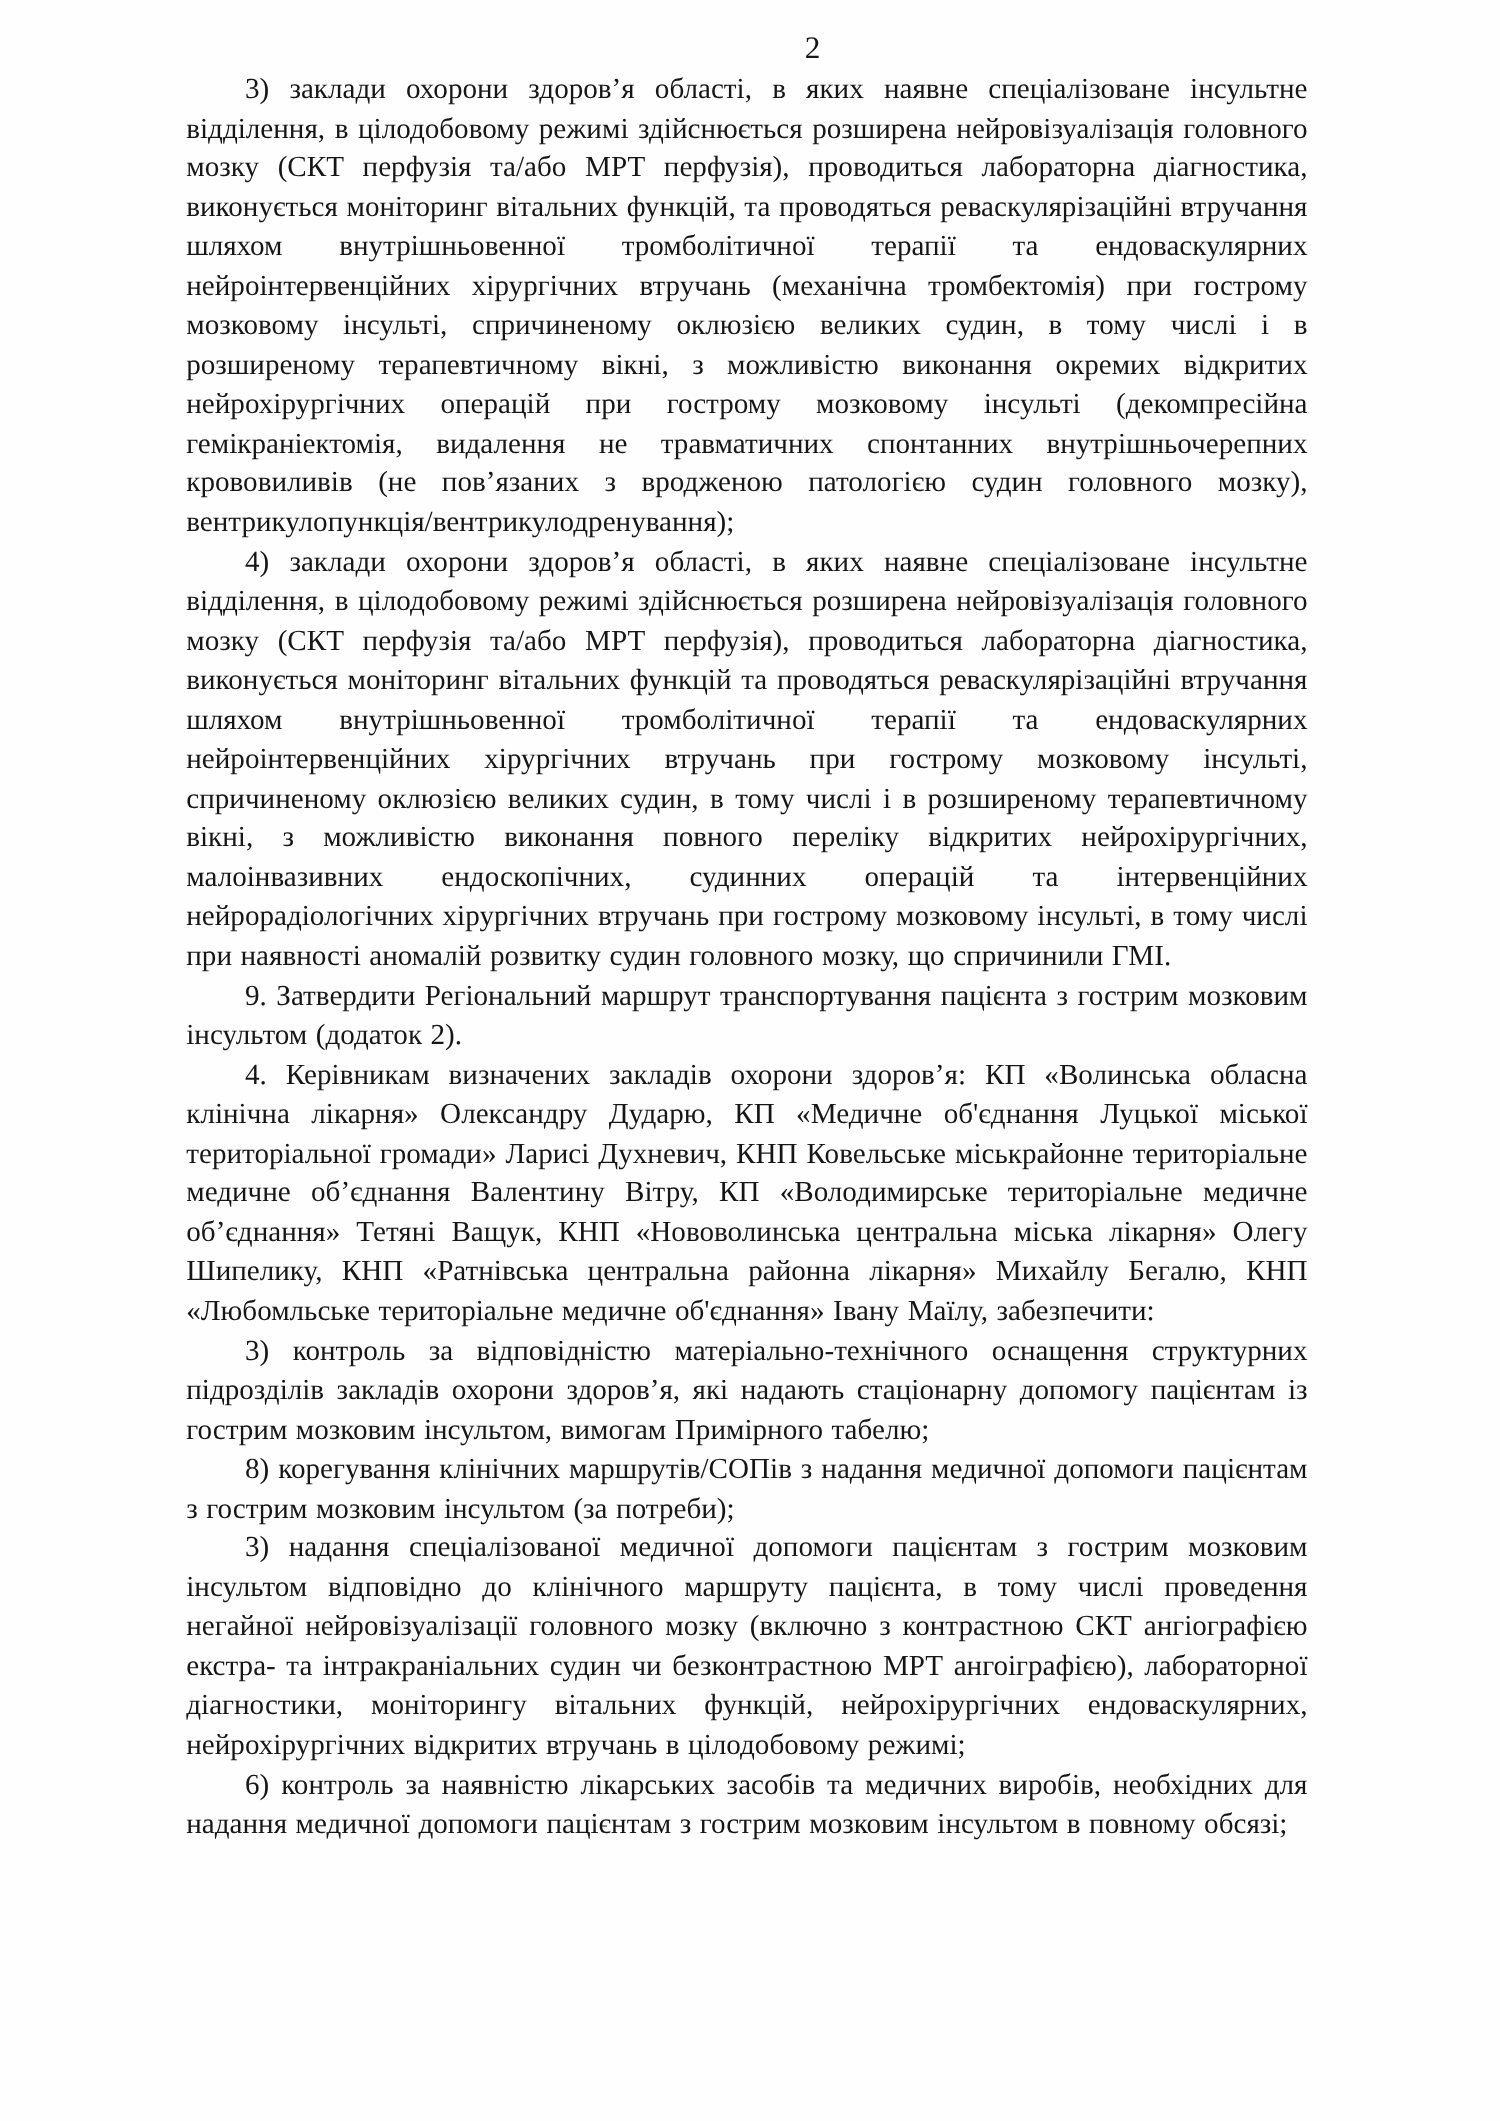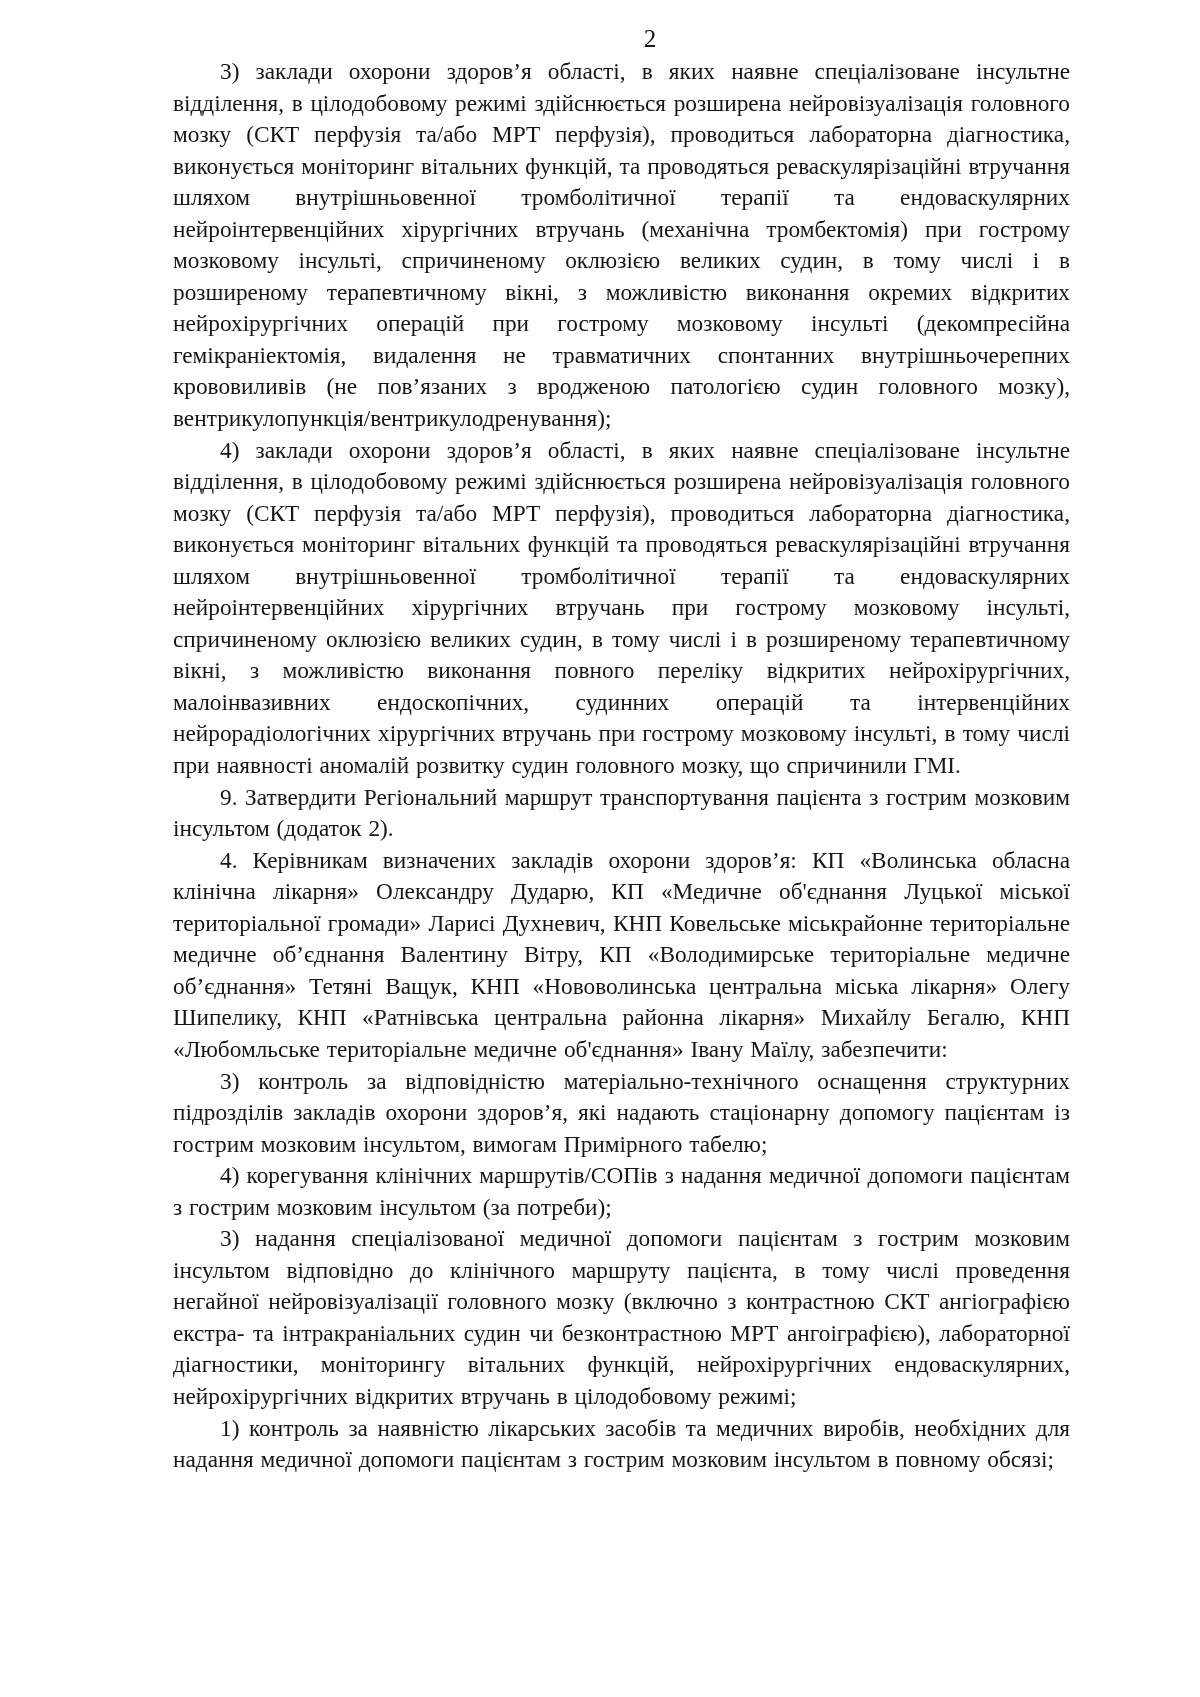--- a/index.html
+++ b/index.html
@@ -20,21 +20,21 @@
     position: absolute;
     top: 24px;
     left: 0;
     width: 1300px; 
     text-align: center;
     font-size: 25px;
     line-height: 30px;
   }
   .content {
     position: absolute;
-    left: 173px;
+    left: 149px;
     top: 56px;
     width: 897px;
   }
   .para {
     margin: 0;
     font-size: 23.3px;
     line-height: 31.55px;
     text-align: justify;
     text-indent: 47px;
     word-spacing: 1px;
@@ -45,17 +45,17 @@
 
 <div class="page">
   <div class="page-number">2</div>
 
   <div class="content">
     <p class="para">3) заклади охорони здоров’я області, в яких наявне спеціалізоване інсультне відділення, в цілодобовому режимі здійснюється розширена нейровізуалізація головного мозку (СКТ перфузія та/або МРТ перфузія), проводиться лабораторна діагностика, виконується моніторинг вітальних функцій, та проводяться реваскулярізаційні втручання шляхом внутрішньовенної тромболітичної терапії та ендоваскулярних нейроінтервенційних хірургічних втручань (механічна тромбектомія) при гострому мозковому інсульті, спричиненому оклюзією великих судин, в тому числі і в розширеному терапевтичному вікні, з можливістю виконання окремих відкритих нейрохірургічних операцій при гострому мозковому інсульті (декомпресійна гемікраніектомія, видалення не травматичних спонтанних внутрішньочерепних крововиливів (не пов’язаних з вродженою патологією судин головного мозку), вентрикулопункція/вентрикулодренування);</p>
     <p class="para">4) заклади охорони здоров’я області, в яких наявне спеціалізоване інсультне відділення, в цілодобовому режимі здійснюється розширена нейровізуалізація головного мозку (СКТ перфузія та/або МРТ перфузія), проводиться лабораторна діагностика, виконується моніторинг вітальних функцій та проводяться реваскулярізаційні втручання шляхом внутрішньовенної тромболітичної терапії та ендоваскулярних нейроінтервенційних хірургічних втручань при гострому мозковому інсульті, спричиненому оклюзією великих судин, в тому числі і в розширеному терапевтичному вікні, з можливістю виконання повного переліку відкритих нейрохірургічних, малоінвазивних ендоскопічних, судинних операцій та інтервенційних нейрорадіологічних хірургічних втручань при гострому мозковому інсульті, в тому числі при наявності аномалій розвитку судин головного мозку, що спричинили ГМІ.</p>
     <p class="para">9. Затвердити Регіональний маршрут транспортування пацієнта з гострим мозковим інсультом (додаток 2).</p>
     <p class="para">4. Керівникам визначених закладів охорони здоров’я: КП «Волинська обласна клінічна лікарня» Олександру Дударю, КП «Медичне об'єднання Луцької міської територіальної громади» Ларисі Духневич, КНП Ковельське міськрайонне територіальне медичне об’єднання Валентину Вітру, КП «Володимирське територіальне медичне об’єднання» Тетяні Ващук, КНП «Нововолинська центральна міська лікарня» Олегу Шипелику, КНП «Ратнівська центральна районна лікарня» Михайлу Бегалю, КНП «Любомльське територіальне медичне об'єднання» Івану Маїлу, забезпечити:</p>
     <p class="para">3) контроль за відповідністю матеріально-технічного оснащення структурних підрозділів закладів охорони здоров’я, які надають стаціонарну допомогу пацієнтам із гострим мозковим інсультом, вимогам Примірного табелю;</p>
-    <p class="para">4) корегування клінічних маршрутів/СОПів з надання медичної допомоги пацієнтам з гострим мозковим інсультом (за потреби);</p>
+    <p class="para">8) корегування клінічних маршрутів/СОПів з надання медичної допомоги пацієнтам з гострим мозковим інсультом (за потреби);</p>
     <p class="para">3) надання спеціалізованої медичної допомоги пацієнтам з гострим мозковим інсультом відповідно до клінічного маршруту пацієнта, в тому числі проведення негайної нейровізуалізації головного мозку (включно з контрастною СКТ ангіографією екстра- та інтракраніальних судин чи безконтрастною МРТ ангоіграфією), лабораторної діагностики, моніторингу вітальних функцій, нейрохірургічних ендоваскулярних, нейрохірургічних відкритих  втручань в цілодобовому режимі;</p>
-    <p class="para">1) контроль за наявністю лікарських засобів та медичних виробів, необхідних для надання медичної допомоги пацієнтам з гострим мозковим інсультом в повному обсязі;</p>
+    <p class="para">6) контроль за наявністю лікарських засобів та медичних виробів, необхідних для надання медичної допомоги пацієнтам з гострим мозковим інсультом в повному обсязі;</p>
   </div>
 </div>
 
 </body></html>

